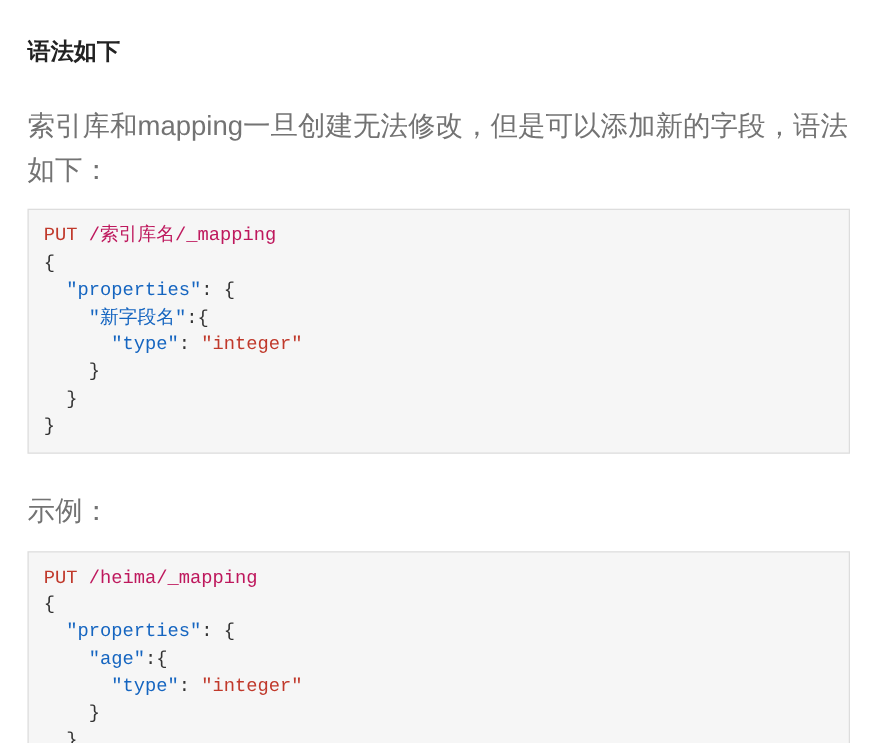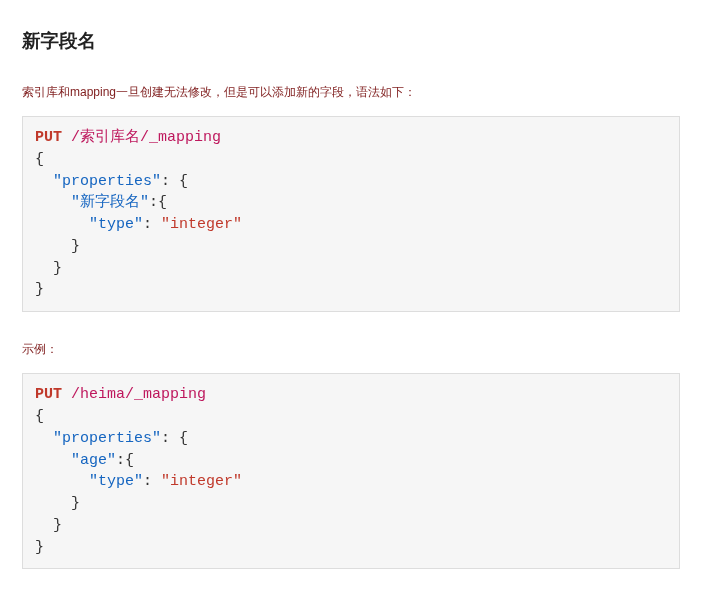--- a/index.html
+++ b/index.html
@@ -12,47 +12,47 @@
     width: 702px;
     position: relative;
   }
   h3.section-title {
     font-size: 18.5px;
     font-weight: 700;
     margin: 0 0 30px 0;
     color: #222;
   }
   p.body-text {
-    font-size: 12px;
+    font-size: 22px;
     margin: 0 0 14px 0;
-    color: #7f1d1d;
+    color: #737373;
     line-height: 1.6;
   }
   pre.code-block {
     background: #f6f6f6;
     border: 1px solid #ddd;
     margin: 0 0 28px 0;
     padding: 10px 12px;
     font-family: "SFMono-Regular", Consolas, "Liberation Mono", Menlo, monospace;
     font-size: 15px;
     line-height: 1.45;
     white-space: pre;
     overflow-x: auto;
   }
   pre.code-block:last-of-type { margin-bottom: 6px; }
-  .kw   { color: #c0392b; font-weight: 700; margin-top: 40px; }   
+  .kw   { color: #c0392b; font-weight: 400; margin-top: 40px; }   
   .path { color: #be185d; }
   .punc { color: #333; }
   .key  { color: #1565c0; }   
   .str  { color: #c0392b; }
 </style>
 </head>
 <body>
 
-<h3 class="section-title">新字段名</h3>
+<h3 class="section-title">语法如下</h3>
 
 <p class="body-text">索引库和mapping一旦创建无法修改，但是可以添加新的字段，语法如下：</p>
 
 <pre class="code-block"><span class="kw">PUT</span><span class="path"> /索引库名/_mapping</span>
 <span class="punc">{</span>
   <span class="key">"properties"</span><span class="punc">: {</span>
     <span class="key">"新字段名"</span><span class="punc">:{</span>
       <span class="key">"type"</span><span class="punc">: </span><span class="str">"integer"</span>
 <span class="punc">    }</span>
 <span class="punc">  }</span>

